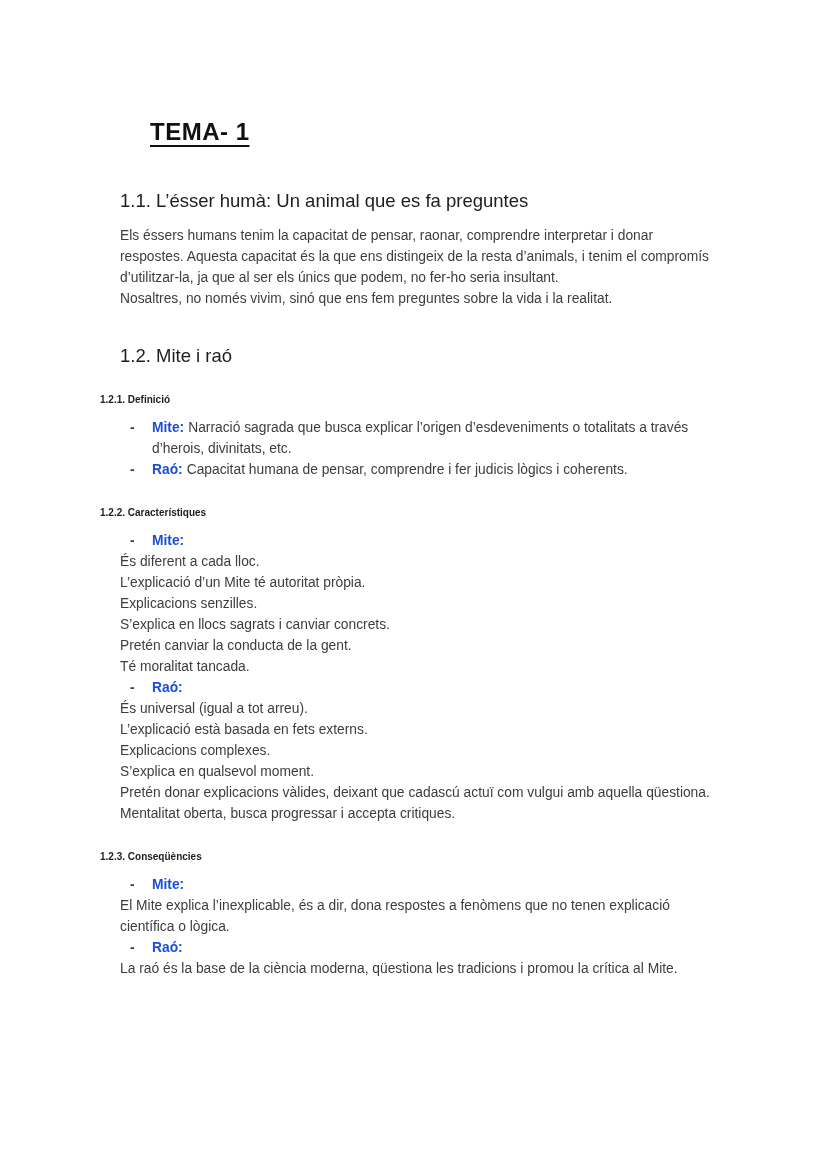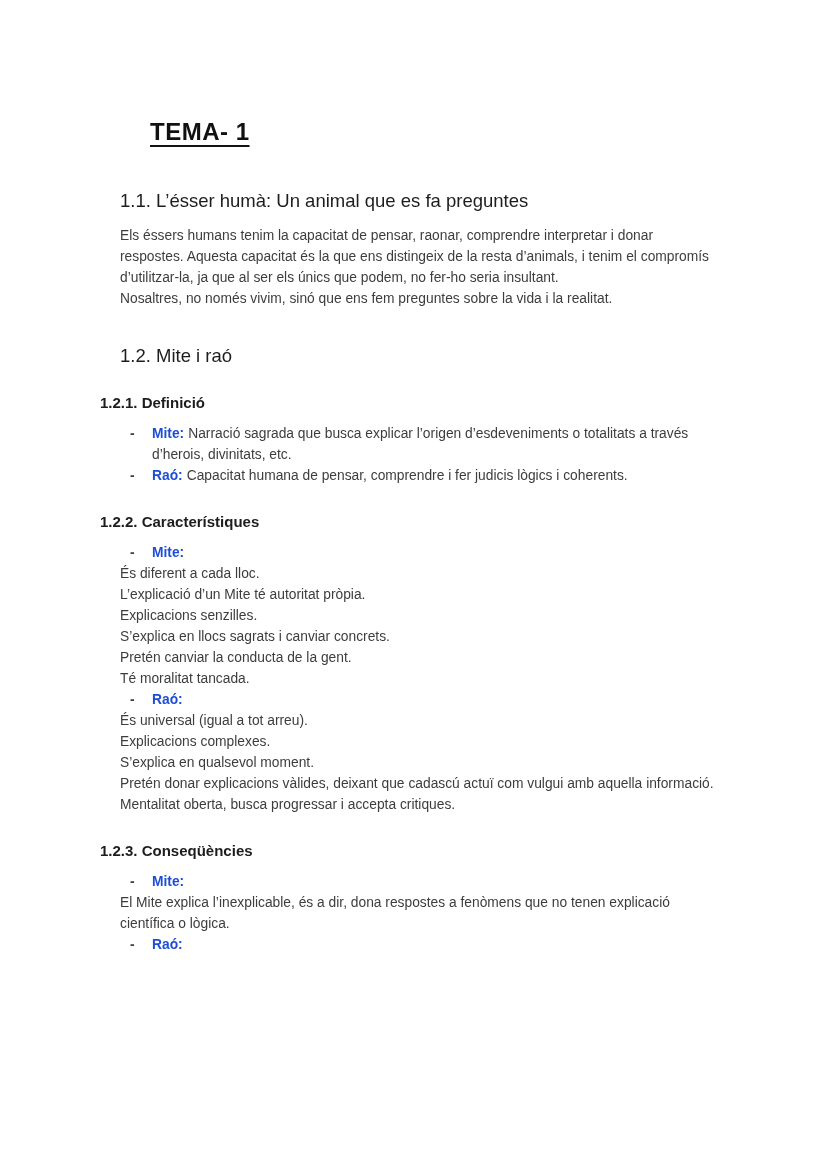--- a/index.html
+++ b/index.html
@@ -33,21 +33,21 @@
   .h2 {
     font-size: 18.5px;
     font-weight: 400;
     color: #1d1d1d;
     margin: 44px 0 13px 0;
   }
   .h2.second {
     margin-top: 36px;
   }
   .h3 {
-    font-size: 15px;
+    font-size: 10px;
     font-weight: 700;
     color: #1d1d1d;
     margin: 27px 0 12px -20px;
   }
   .body-text, .line, .bullet {
     font-size: 13.8px;
     line-height: 21px;
     color: #3d3d3d;
   }
   .body-text {
@@ -113,32 +113,34 @@
     <div class="line">Pretén canviar la conducta de la gent.</div>
     <div class="line">Té moralitat tancada.</div>
   </div>
 
   <div class="bullet">
     <span class="dash">-</span>
     <span class="content term-label">Raó:</span>
   </div>
   <div class="lines">
     <div class="line">És universal (igual a tot arreu).</div>
+    <div class="line">L’explicació està basada en fets externs.</div>
     <div class="line">Explicacions complexes.</div>
     <div class="line">S’explica en qualsevol moment.</div>
-    <div class="line">Pretén donar explicacions vàlides, deixant que cadascú actuï com vulgui amb aquella informació.</div>
+    <div class="line">Pretén donar explicacions vàlides, deixant que cadascú actuï com vulgui amb aquella qüestiona.</div>
     <div class="line">Mentalitat oberta, busca progressar i accepta critiques.</div>
   </div>
 
   <h3 class="h3">1.2.3. Conseqüències</h3>
 
   <div class="bullet">
     <span class="dash">-</span>
     <span class="content term-label">Mite:</span>
   </div>
   <div class="line">El Mite explica l’inexplicable, és a dir, dona respostes a fenòmens que no tenen explicació científica o lògica.</div>
 
   <div class="bullet">
     <span class="dash">-</span>
     <span class="content term-label">Raó:</span>
   </div>
+  <div class="line">La raó és la base de la ciència moderna, qüestiona les tradicions i promou la crítica al Mite.</div>
 
 </div>
 
 </body></html>

